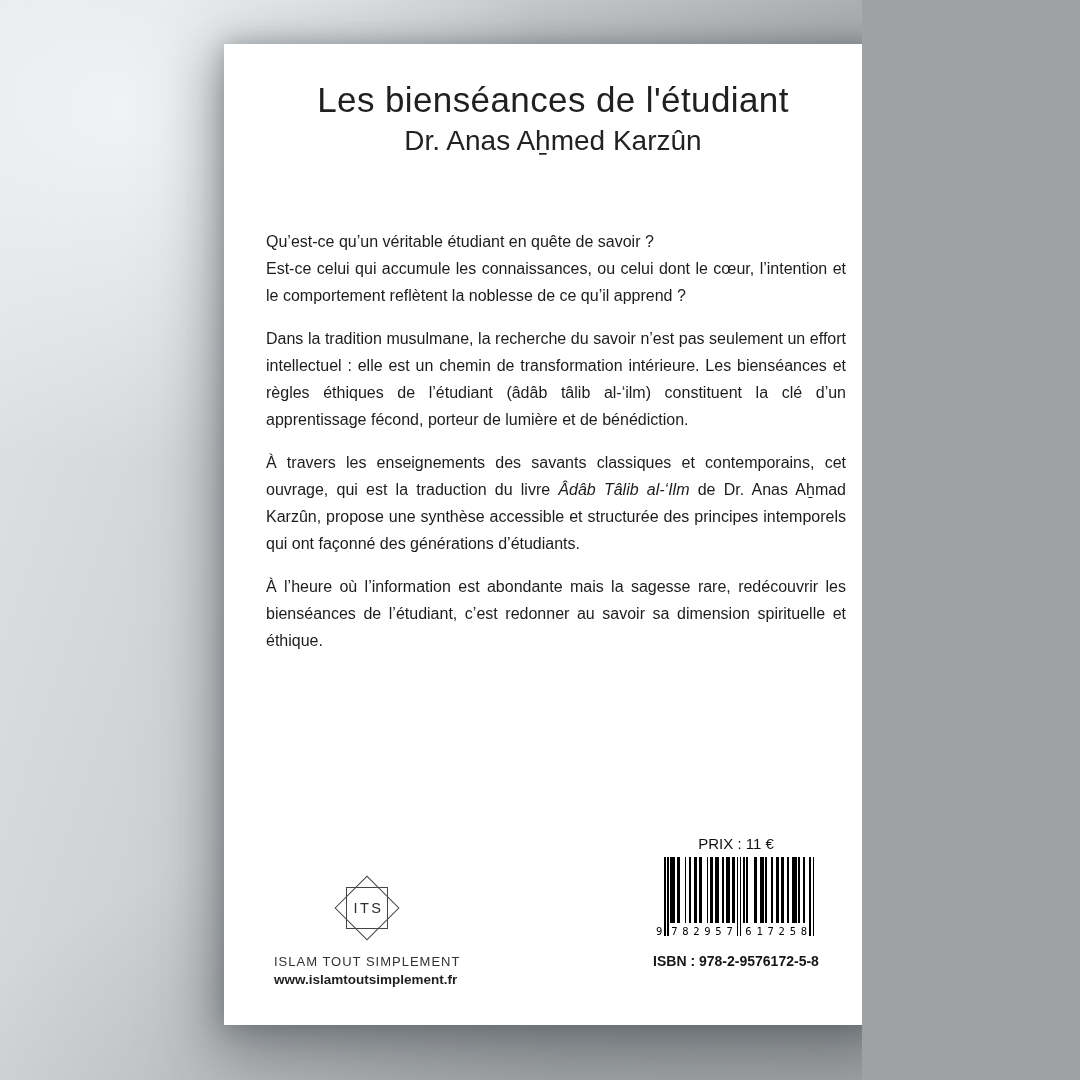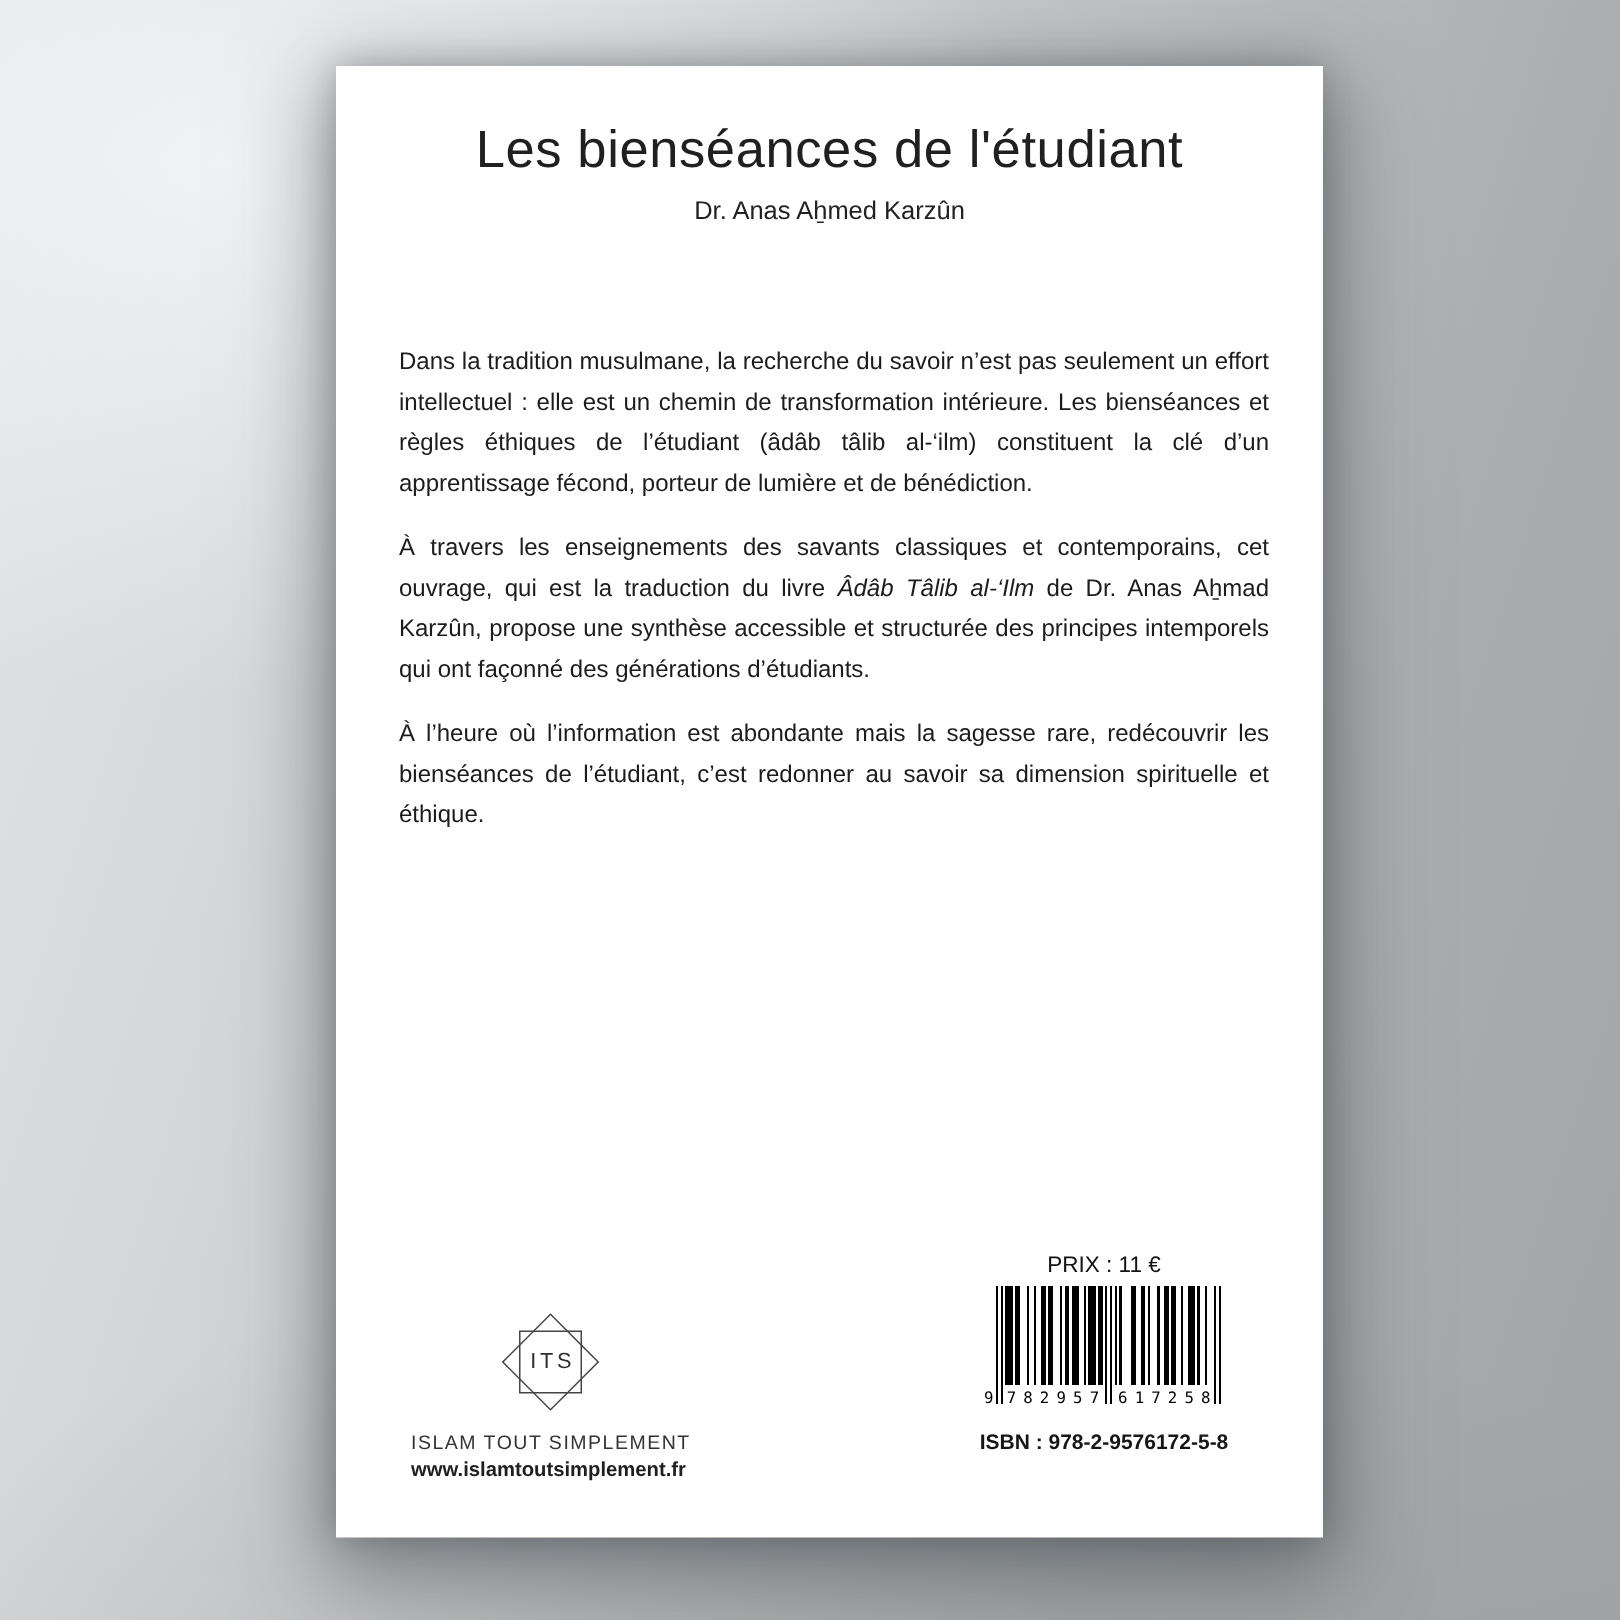--- a/index.html
+++ b/index.html
@@ -3,21 +3,21 @@
 <meta charset="utf-8">
 <style>
   * { margin:0; padding:0; box-sizing:border-box; }
   html,body { width:100%; height:100%; }
   body {
     font-family: "Liberation Sans", "DejaVu Sans", sans-serif;
     background:#9fa2a4;
   }
   .stage {
     position:relative;
-    width:1080px; height:1080px;
+    width:862px; height:1080px;
     overflow:hidden;
     background:
       radial-gradient(90% 60% at 14% 10%, rgba(242,243,244,0.95) 0%, rgba(242,243,244,0) 55%),
       radial-gradient(120% 70% at 50% 115%, rgba(110,117,121,0.30) 0%, rgba(110,117,121,0) 55%),
       linear-gradient(108deg, #e4e5e6 0%, #cdcfd1 38%, #abaeb0 75%, #a2a5a7 100%);
   }
   .book {
     position:absolute;
     left:224px; top:44px;
     width:658px; height:981px;
@@ -29,21 +29,21 @@
     text-align:center;
     font-size:35px;
     line-height:44px;
     font-weight:500;
     letter-spacing:0.4px;
     color:#202020;
   }
   .author {
     margin-top:6px;
     text-align:center;
-    font-size:17px;
+    font-size:28px;
     line-height:26px;
     font-weight:400;
     color:#222222;
   }
   .blurb {
     margin-top:74px;
     padding:0 36px 0 42px;
     font-size:16px;
     line-height:27px;
     color:#1c1c1c;
@@ -128,20 +128,21 @@
 </head>
 <body>
 
 <div class="stage">
   <div class="book">
 
     <div class="title">Les bienséances de l'étudiant</div>
     <div class="author">Dr. Anas Aẖmed Karzûn</div>
 
     <div class="blurb">
+      <p><span>Qu’est-ce qu’un véritable étudiant en quête de savoir ?</span><br><span>Est-ce celui qui accumule les connaissances, ou celui dont le cœur, l’intention et le comportement reflètent la noblesse de ce qu’il apprend ?</span></p>
       <p>Dans la tradition musulmane, la recherche du savoir n’est pas seulement un effort intellectuel : elle est un chemin de transformation intérieure. Les bienséances et règles éthiques de l’étudiant (âdâb tâlib al-‘ilm) constituent la clé d’un apprentissage fécond, porteur de lumière et de bénédiction.</p>
       <p><span>À travers les enseignements des savants classiques et contemporains, cet ouvrage, qui est la traduction du livre </span><em>Âdâb Tâlib al-‘Ilm</em><span> de Dr. Anas Aẖmad Karzûn, propose une synthèse accessible et structurée des principes intemporels qui ont façonné des générations d’étudiants.</span></p>
       <p>À l’heure où l’information est abondante mais la sagesse rare, redécouvrir les bienséances de l’étudiant, c’est redonner au savoir sa dimension spirituelle et éthique.</p>
     </div>
 
     <div class="publisher">
       <div class="star">
         <span class="sq diamond"></span>
         <span class="sq axis"></span>
         <span class="monogram">ITS</span>

